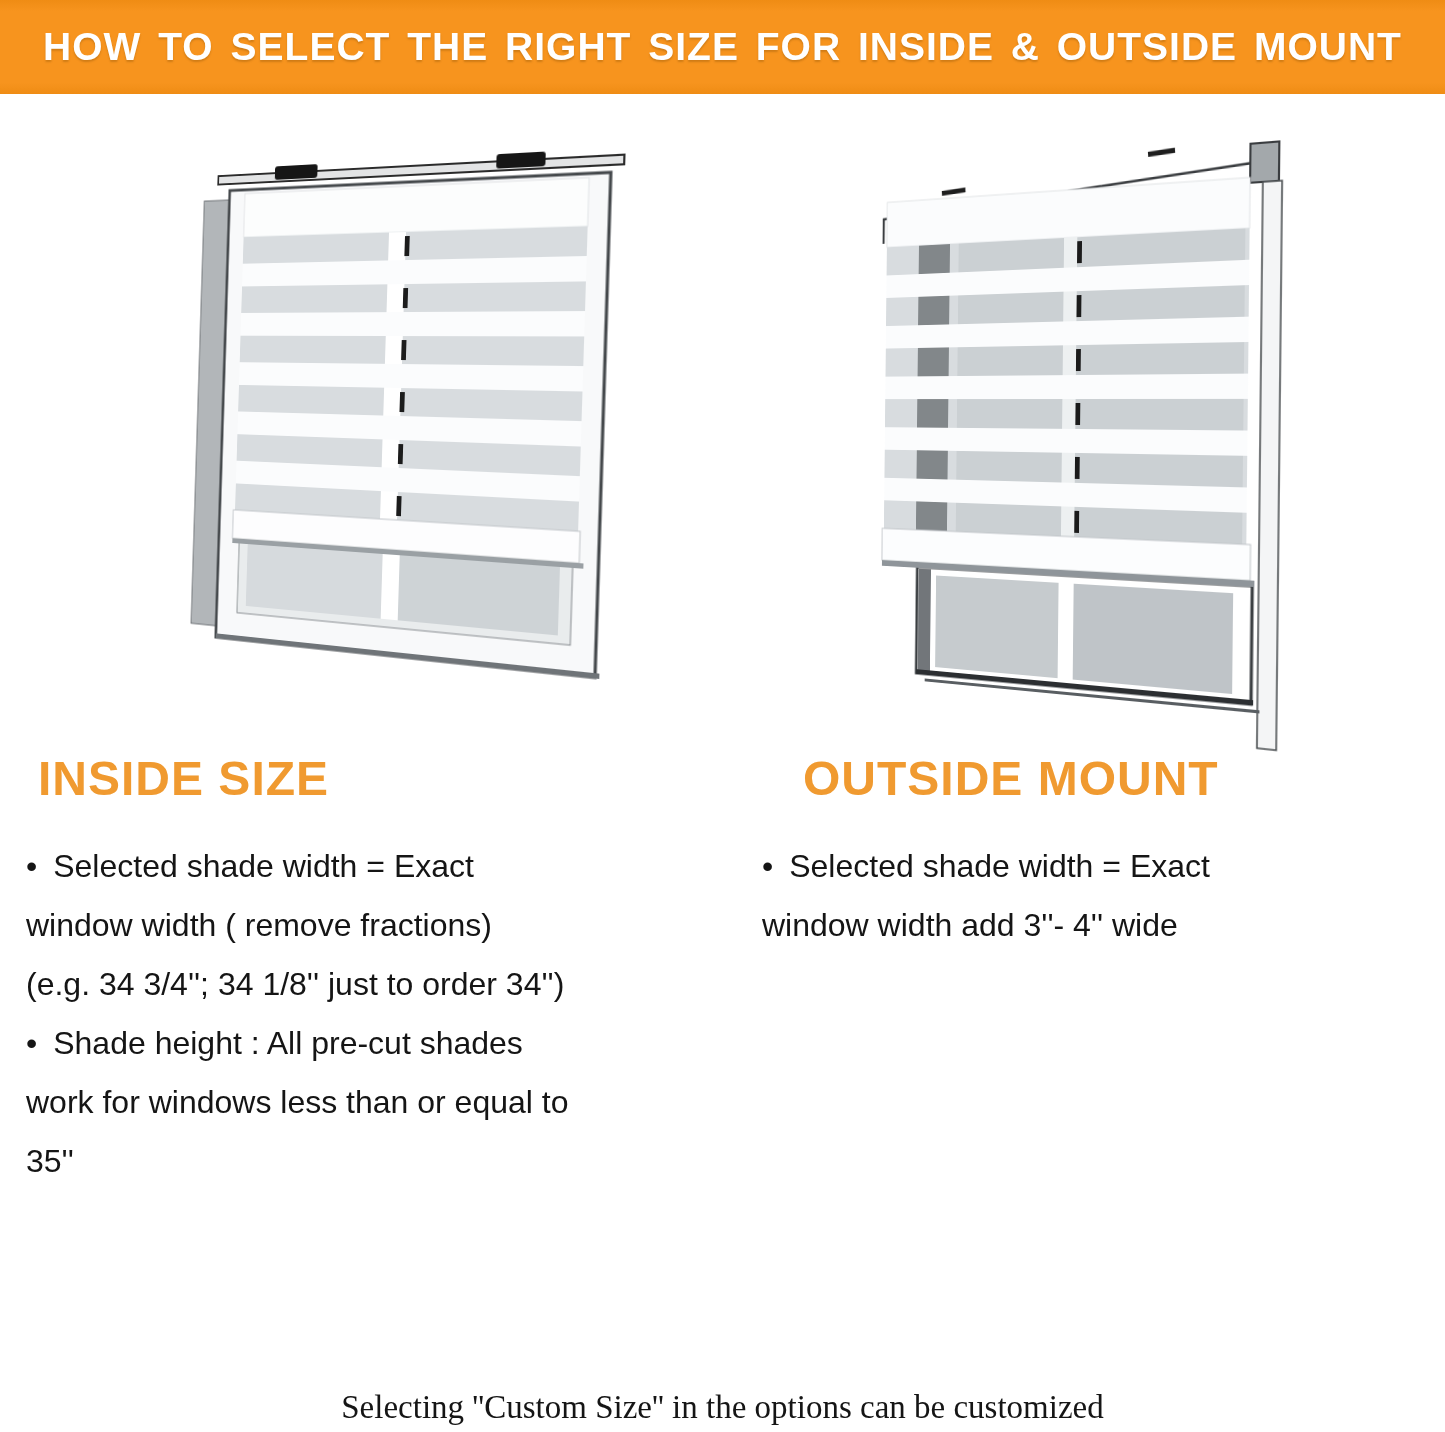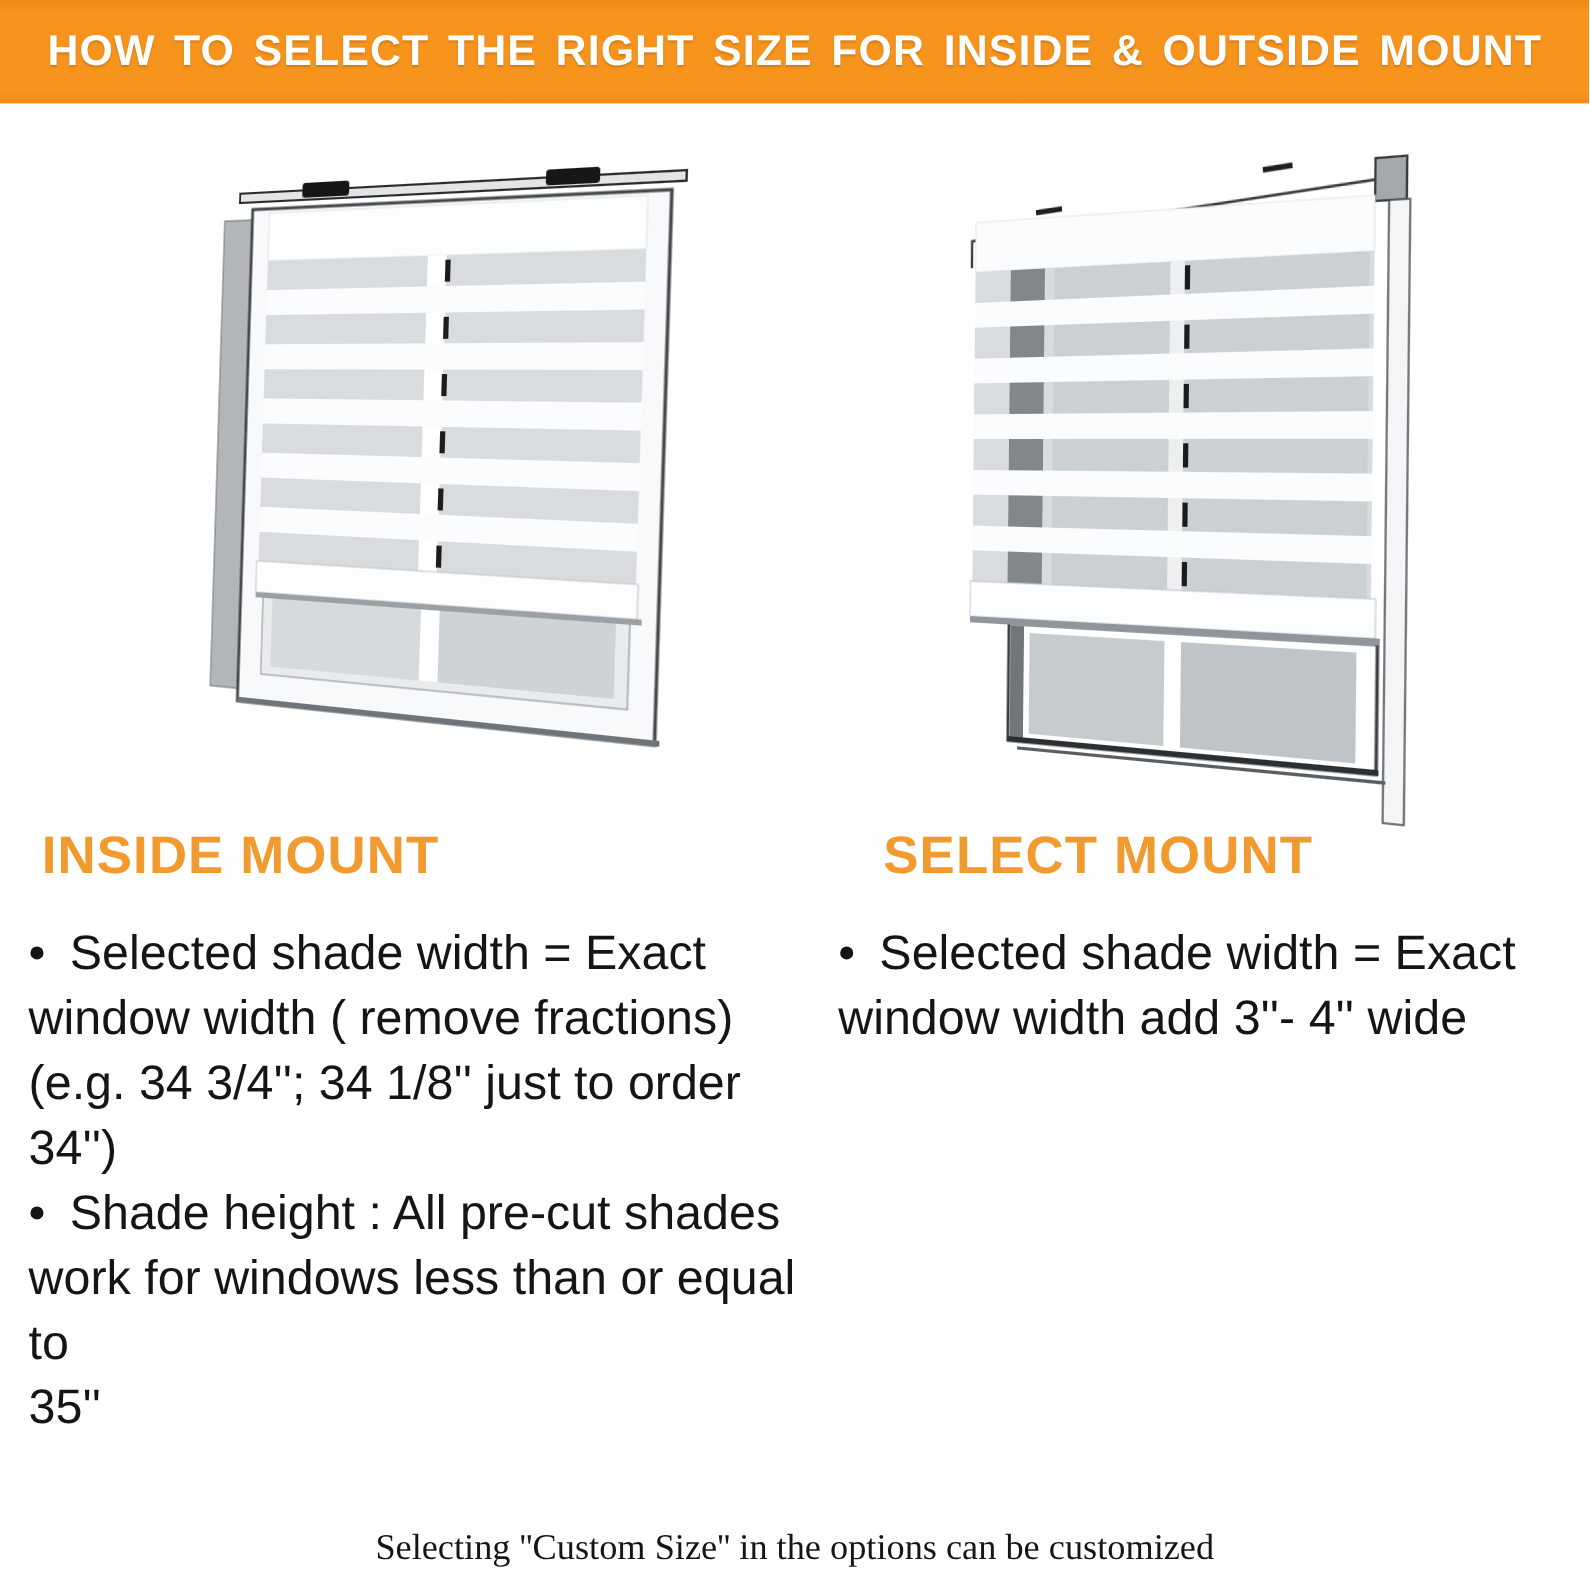--- a/index.html
+++ b/index.html
@@ -40,21 +40,21 @@
     color:var(--heading-text,#F09A30);
     font-size:48px; font-weight:bold; letter-spacing:1px;
     line-height:58px; white-space:nowrap;
   }
   .heading-inside  { left:38px;  }
   .heading-outside { left:803px; }
   .specs { position:absolute; top:837px; }
   .specs-inside  { left:26px;  width:700px; }
   .specs-outside { left:762px; width:680px; }
   .spec {
-    font-size:44px; line-height:59px;
+    font-size:32px; line-height:59px;
     white-space:pre-line;
     color:var(--body-text,#151515);
   }
   .footer-note {
     position:absolute; left:0; right:0; top:1384px;
     text-align:center;
     font-size:33px; line-height:46px;
     color:var(--body-text,#151515);
     font-family:Liberation Serif, serif;
   }
@@ -183,22 +183,22 @@
         <rect x="54" y="374" width="36" height="30" fill="#82878a"></rect>
         <rect x="216" y="374" width="14" height="30" fill="#edf0f1"></rect>
         <rect x="230" y="378" width="5" height="22" fill="#1b1b1b"></rect>
 
         <rect x="14" y="404" width="392" height="34" fill="#fcfdfe" stroke="#c2c6c9" stroke-width="1"></rect>
         <rect x="14" y="438" width="396" height="6" fill="#8f959a"></rect>
       </g>
     </svg>
   </div>
 
-  <h2 class="mount-heading heading-inside">INSIDE MOUNT</h2>
-  <h2 class="mount-heading heading-outside">SELECT MOUNT</h2>
+  <h2 class="mount-heading heading-inside">INSIDE SIZE</h2>
+  <h2 class="mount-heading heading-outside">OUTSIDE MOUNT</h2>
 
   <div class="specs specs-inside">
     <p class="spec">• Selected shade width = Exact
 window width ( remove fractions)
 (e.g. 34 3/4''; 34 1/8'' just to order 34'')</p>
     <p class="spec">• Shade height : All pre-cut shades
 work for windows less than or equal to
 35''</p>
   </div>
 

